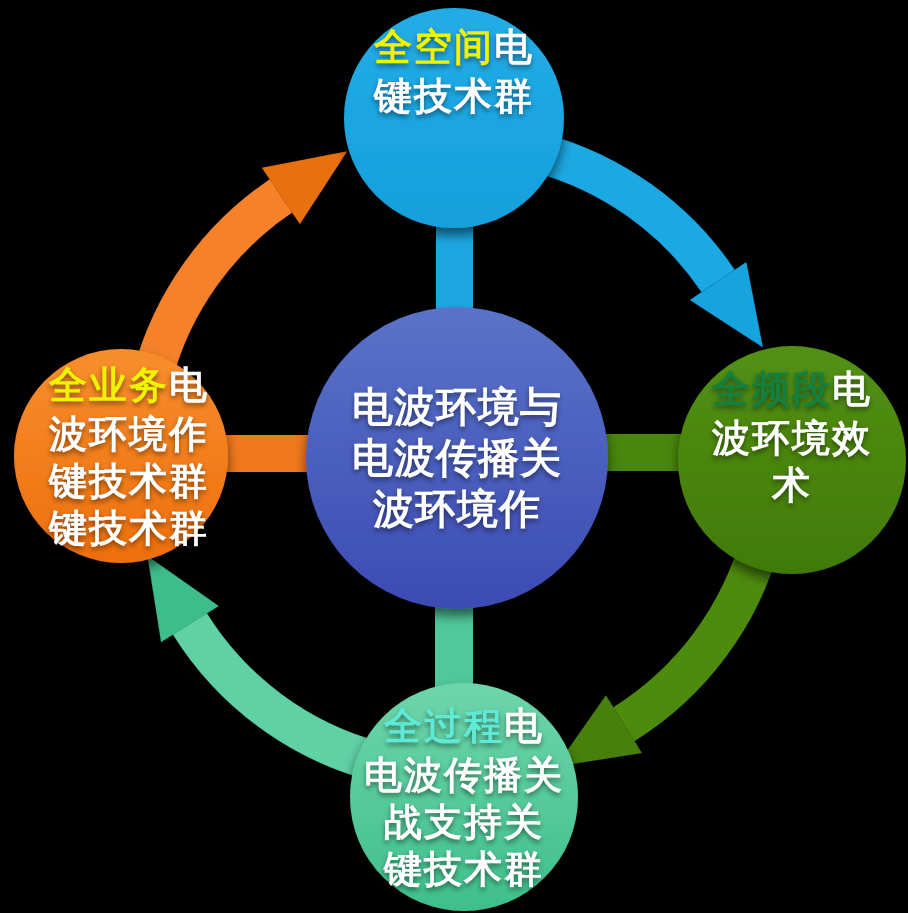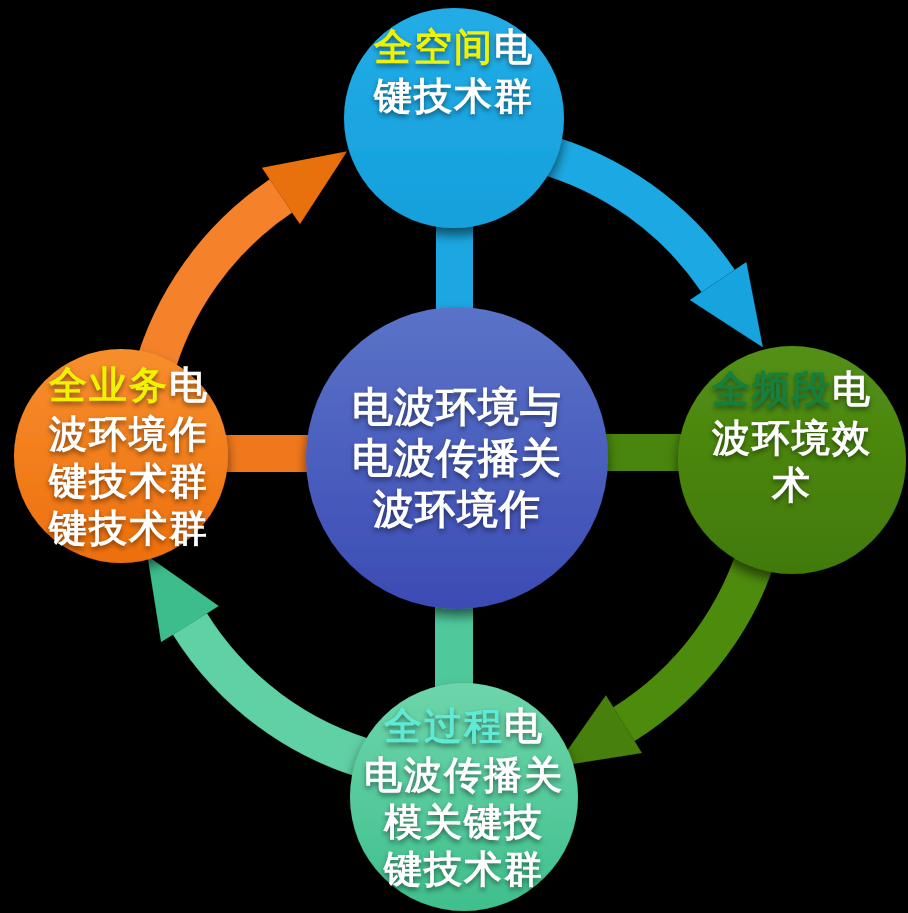--- a/index.html
+++ b/index.html
@@ -107,21 +107,21 @@
 
   <div class="node-text" style="left: 682px; top: 366px; color: rgb(255, 255, 255);">
     <div class="line"><span class="hl" style="color: #15803d;">全频段</span><span>电</span></div>
     <div class="line">波环境效</div>
     <div class="line">术</div>
   </div>
 
   <div class="node-text" style="left: 354px; top: 703px; color: rgb(255, 255, 255);">
     <div class="line"><span class="hl" style="color: #5eead4;">全过程</span><span>电</span></div>
     <div class="line">电波传播关</div>
-    <div class="line">模关键技</div>
+    <div class="line">战支持关</div>
     <div class="line">键技术群</div>
   </div>
 
   <div class="node-text" style="left: 19px; top: 362px; color: rgb(255, 255, 255);">
     <div class="line"><span class="hl" style="color: rgb(239, 242, 0);">全业务</span><span>电</span></div>
     <div class="line">波环境作</div>
     <div class="line">键技术群</div>
     <div class="line">键技术群</div>
   </div>
 

